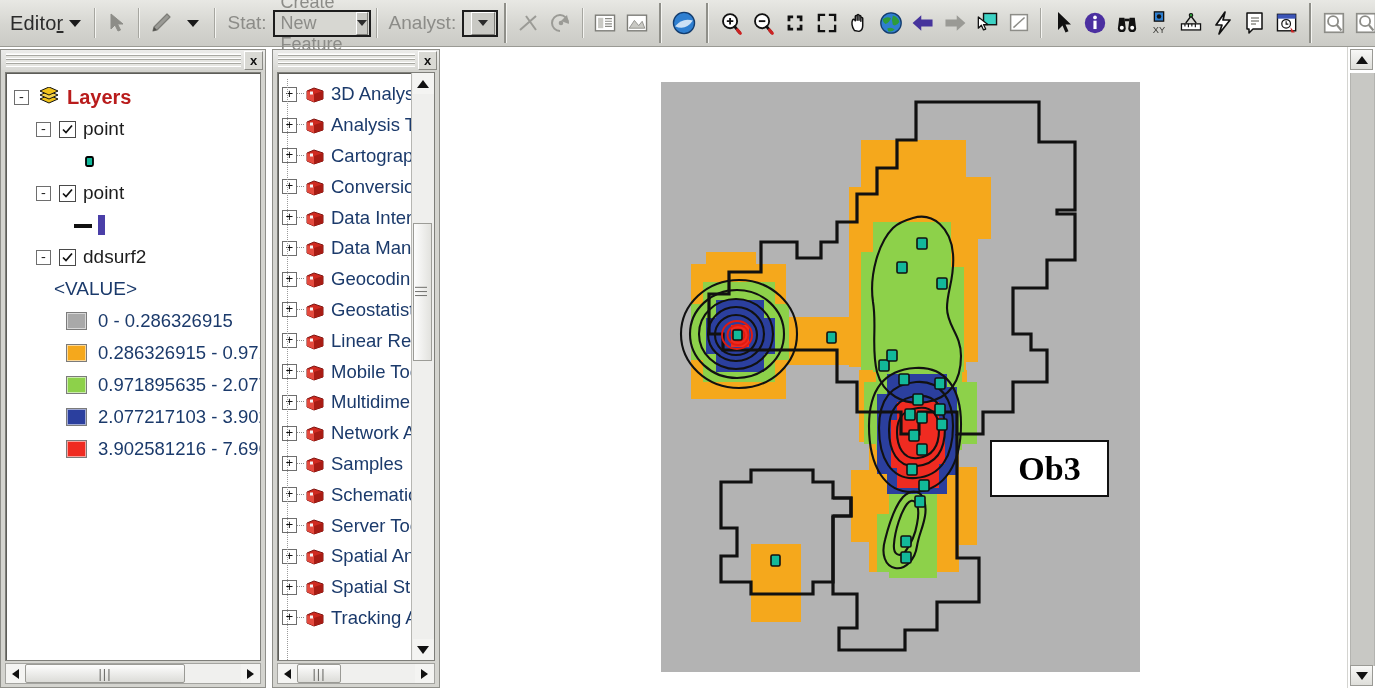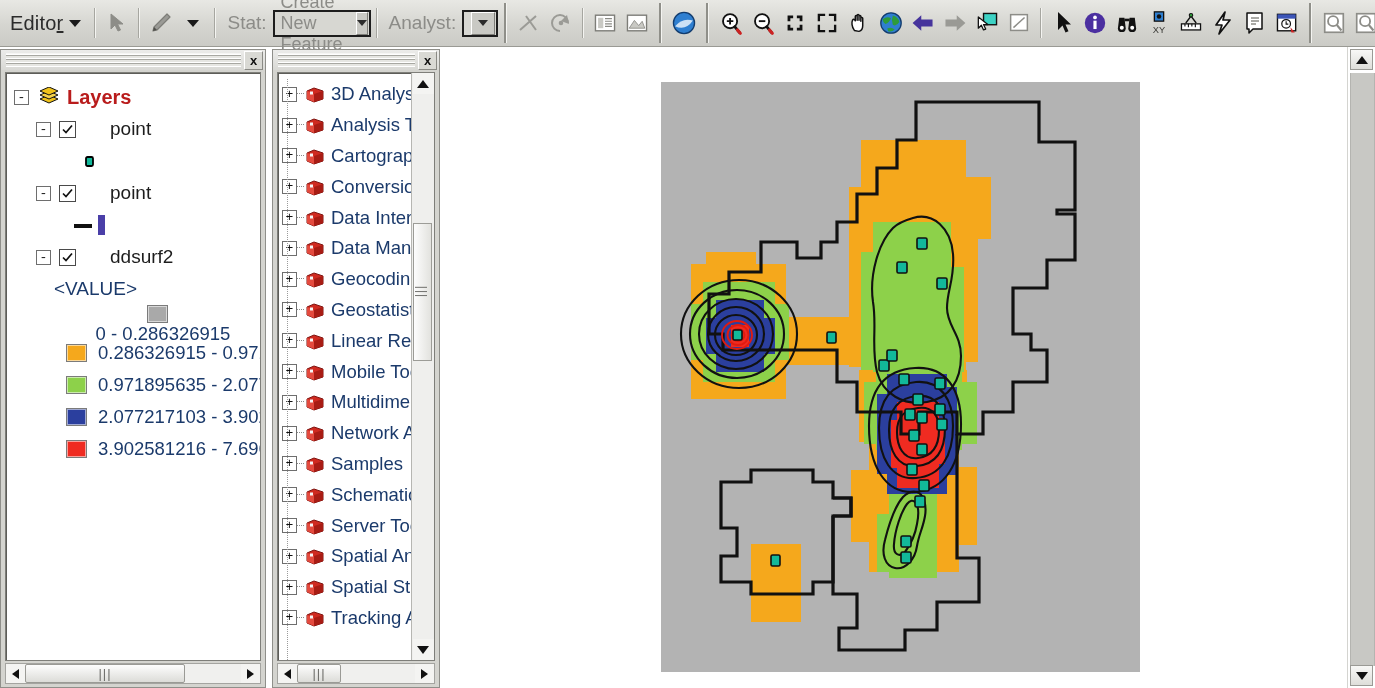--- a/index.html
+++ b/index.html
@@ -122,21 +122,21 @@
   .expander{
     width:13px;height:13px;border:1px solid #6e6e6e;background:#fff;
     display:flex;align-items:center;justify-content:center;flex:none;
     font-size:13px;line-height:1;color:#111;font-family:"Liberation Mono",monospace;
   }
   .chk{
     width:15px;height:15px;border:1px solid #4a4a4a;background:#fff;flex:none;
     display:flex;align-items:center;justify-content:center;
   }
   .chk svg{display:block;}
-  .toc-label{color:#1d1d1d;margin-left:27px;}
+  .toc-label{color:#1d1d1d;}
   .layers-label{font-weight:bold;color:#b91c1c;font-size:20px;}
   .val-label{color:#1b3a6b;font-size:19px;}
   .swatch{
     width:19px;height:16px;border:1px solid #7b7b7b;flex:none;
     box-shadow:inset 0 0 0 1px rgba(255,255,255,.55);
   }
   .legend-text{color:#1b3a6b;font-size:18.5px;}
 
   
   .tbx{padding:6px 0 0 0;}
@@ -517,21 +517,21 @@
             <div class="chk" style="margin: 0px 7px 0px 8px;">
               <svg width="11" height="11" viewBox="0 0 11 11">
                 <path d="M1 5.5 L4 8.5 L10 1.5" stroke="#111" stroke-width="1.7" fill="none"></path>
               </svg>
             </div>
             <span class="toc-label">ddsurf2</span>
           </div>
           <div class="toc-row" style="padding-left: 48px;">
             <span class="val-label">&lt;VALUE&gt;</span>
           </div>
-          <div class="toc-row" style="padding-left: 60px; flex-direction: column;">
+          <div class="toc-row" style="padding-left: 60px;">
             <div class="swatch" style="background: rgb(169, 169, 169); margin-right: 11px;"></div>
             <span class="legend-text">0 - 0.286326915</span>
           </div>
           <div class="toc-row" style="padding-left: 60px;">
             <div class="swatch" style="background: rgb(245, 168, 28); margin-right: 11px;"></div>
             <span class="legend-text">0.286326915 - 0.97189</span>
           </div>
           <div class="toc-row" style="padding-left: 60px;">
             <div class="swatch" style="background: rgb(141, 209, 74); margin-right: 11px;"></div>
             <span class="legend-text">0.971895635 - 2.0772</span>
@@ -937,20 +937,23 @@
 
             <rect x="254" y="414" width="10" height="11" rx="1.5"></rect>
             <rect x="240" y="454" width="10" height="11" rx="1.5"></rect>
             <rect x="240" y="470" width="10" height="11" rx="1.5"></rect>
 
             <rect x="110" y="473" width="9" height="11" rx="1.5"></rect>
           </g>
         </g>
       </svg>
 
+      <div class="callout" style="left:329px;top:358px;width:115px;height:53px;font-size:34px;">
+        <span>Ob3</span>
+      </div>
     </div>
   </div>
 
   <div class="mapvscroll">
     <div class="mv-btn up" style="top:2px;">
         <i></i>
       </div>
     <div class="mv-track"></div>
     <div class="mv-btn up" style="bottom:2px;">
       <i style="border-bottom:none;border-top:8px solid #111;"></i>

